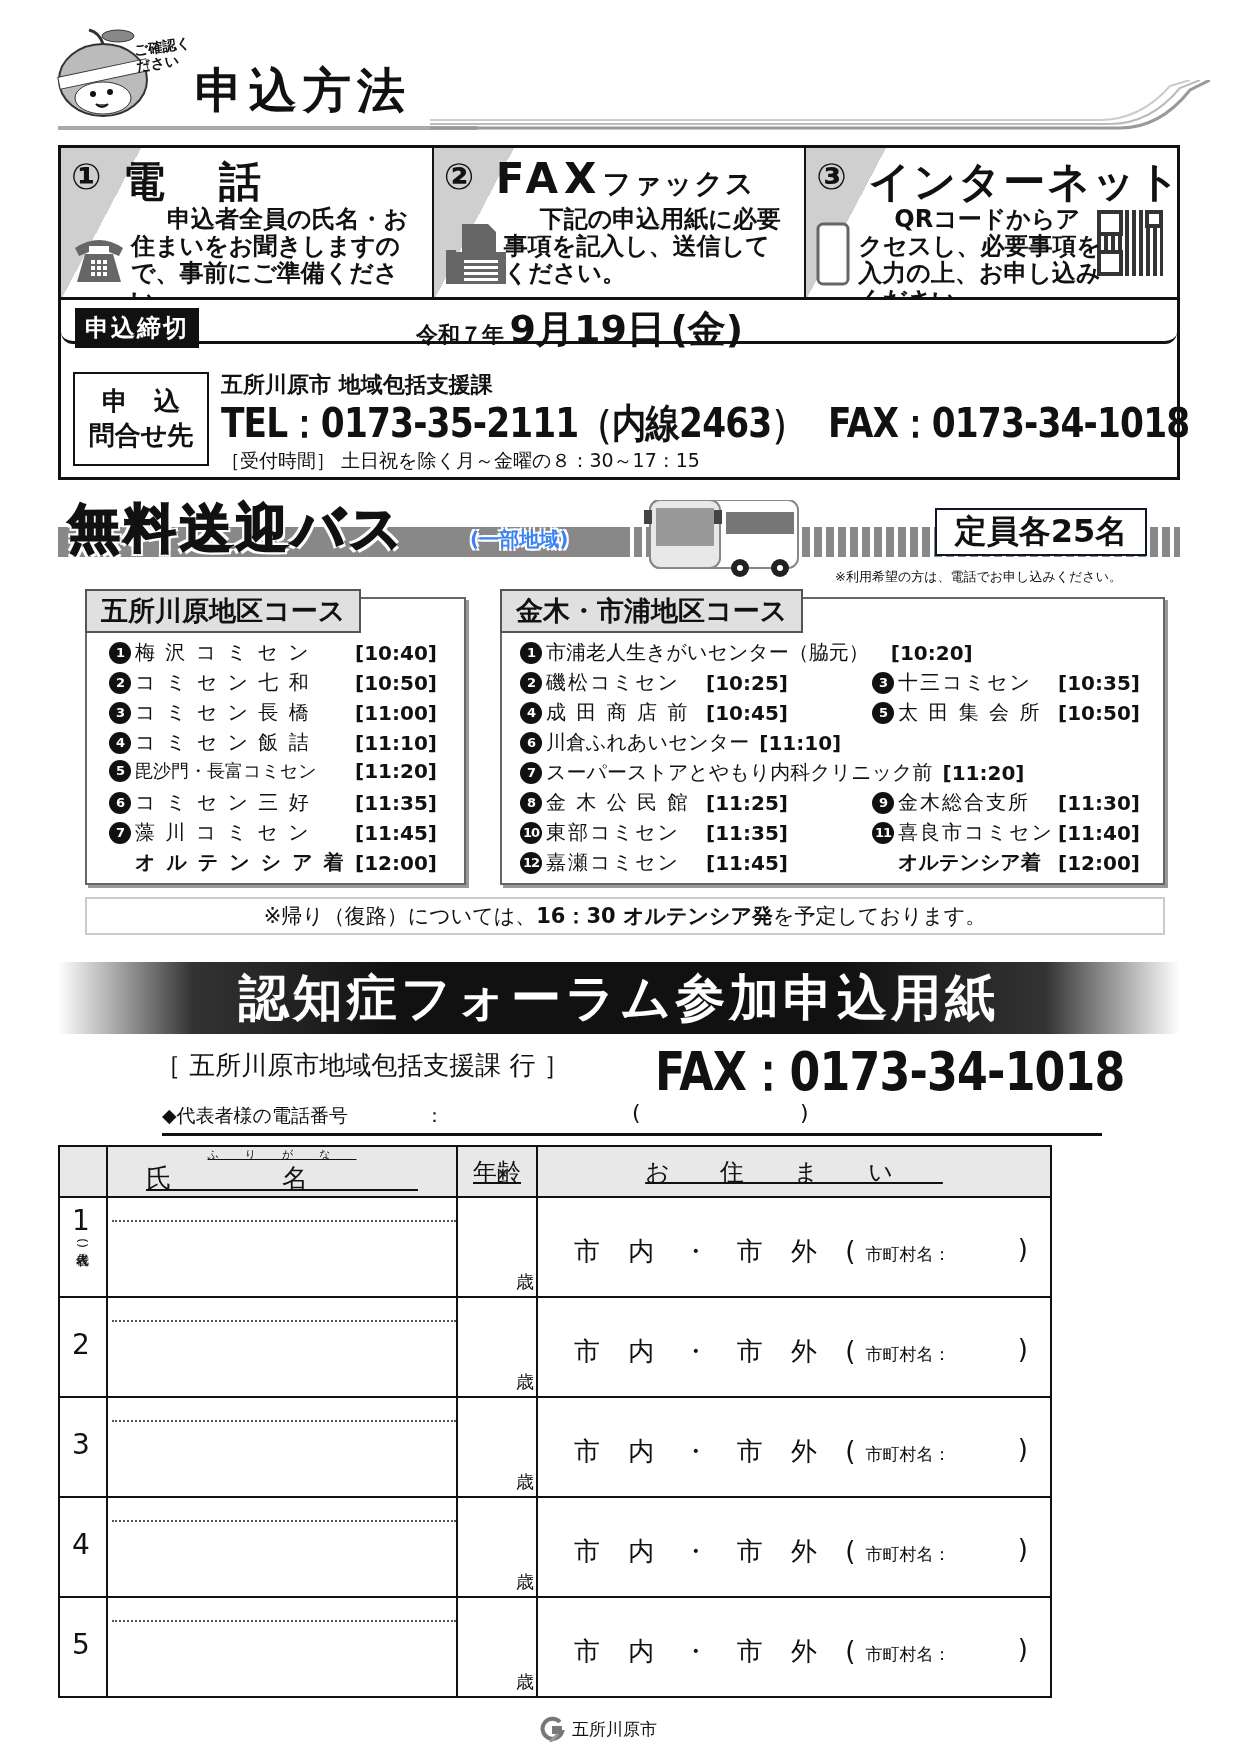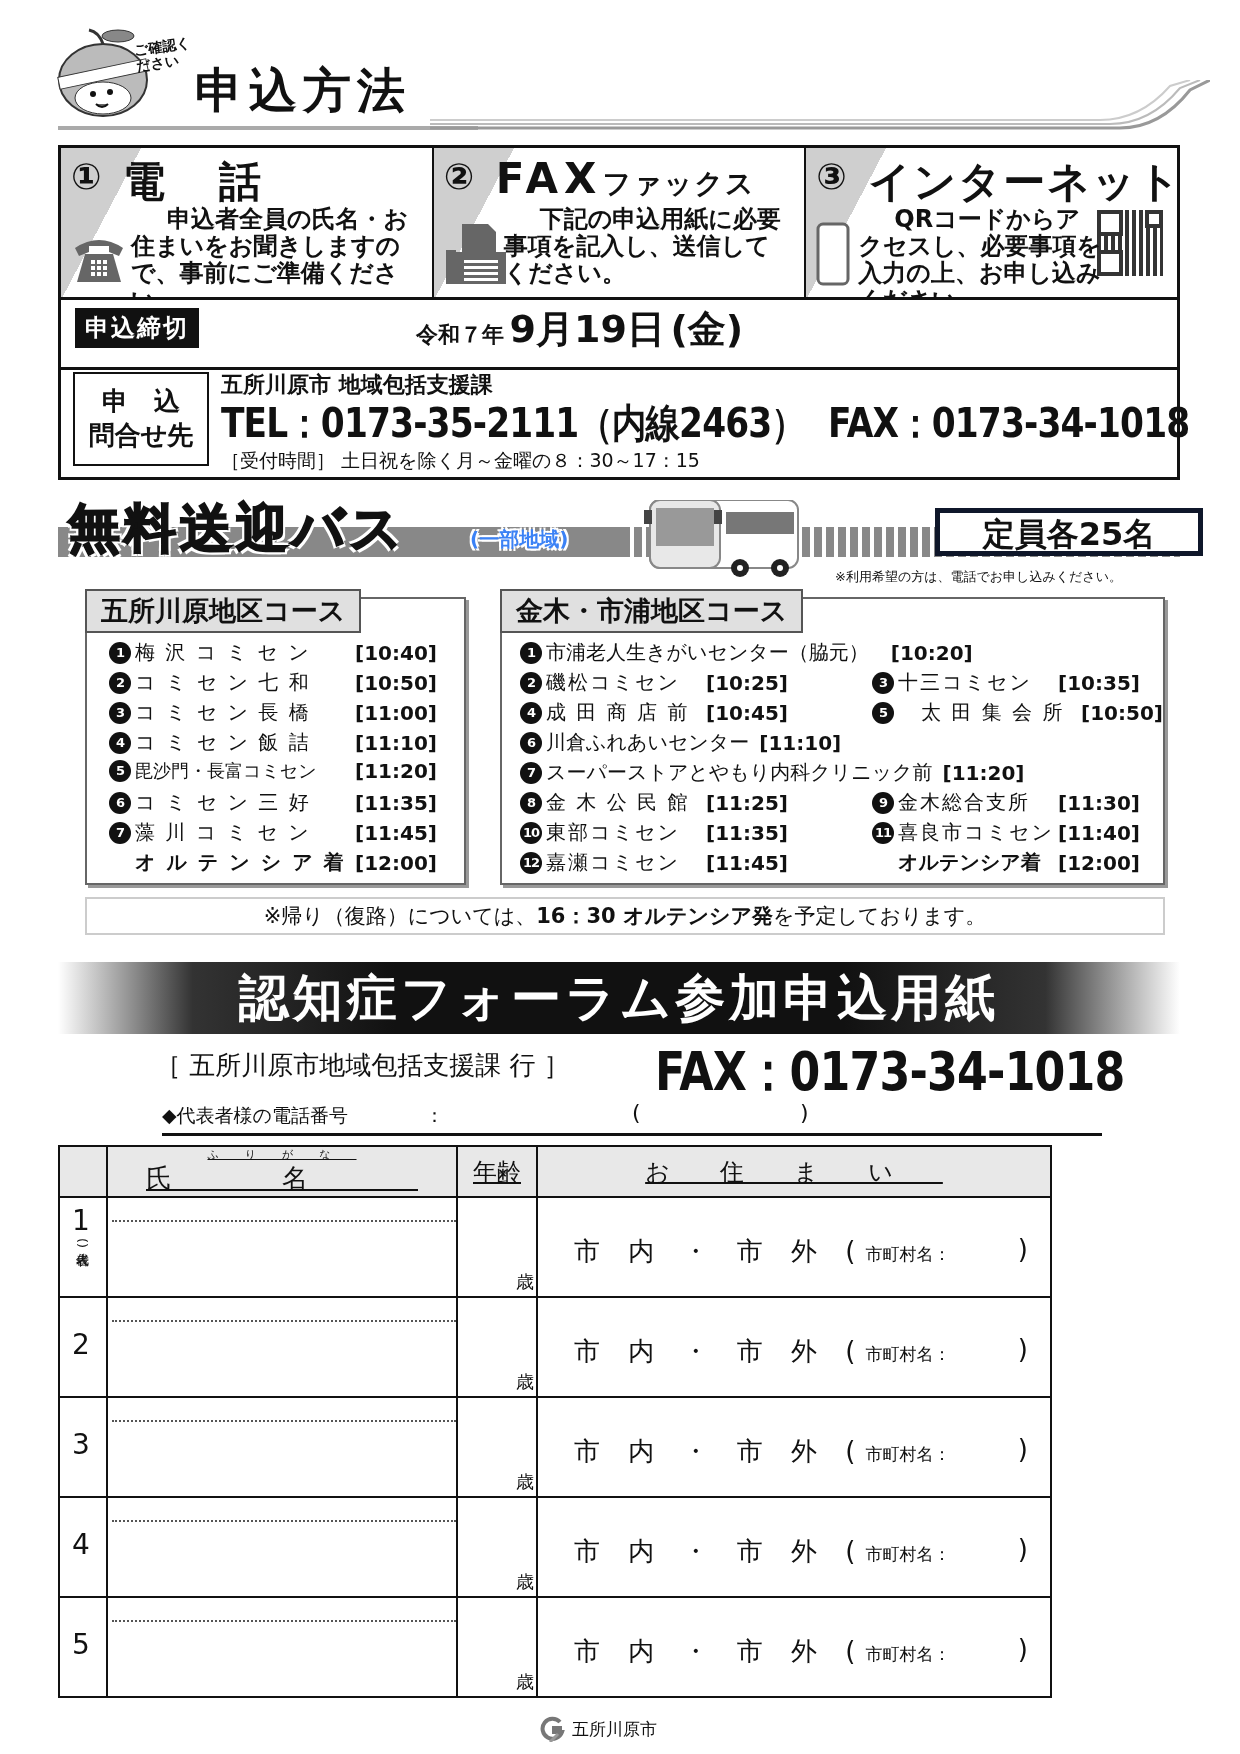--- a/index.html
+++ b/index.html
@@ -25,39 +25,39 @@
   .method .mdesc { position: absolute; left: 70px; top: 58px; width: 290px; font-size: 24px; font-weight: bold; line-height: 27px; text-indent: 1.5em; }
   .method .icon { position: absolute; left: 10px; top: 80px; }
   .qr { position: absolute; right: 14px; top: 62px; width: 66px; height: 66px; background:
       repeating-linear-gradient(90deg, #111 0 4px, #fff 4px 7px),
       #fff; opacity: .85; }
   .qr::before, .qr::after { content:""; position:absolute; width:18px; height:18px; border:4px solid #111; background:#fff; }
   .qr::before { left:0; top:0; }
   .qr::after { left:0; bottom:0; }
   .qr span { position:absolute; right:0; top:0; width:18px; height:18px; border:4px solid #111; background:#fff; }
 
-  .deadline-row { position: absolute; left: 0; top: 152px; width: 100%; height: 70px; border-bottom: 3px solid #111; }
+  .deadline-row { position: absolute; left: 0; top: 152px; width: 100%; height: 44px; border-bottom: 3px solid #111; border-radius: 12px; }
   .deadline-label { position: absolute; left: 14px; top: 8px; background: #111; color: #fff; font-size: 24px; font-weight: bold; padding: 4px 10px; letter-spacing: 2px; }
   .deadline-date { position: absolute; left: 355px; top: 4px; font-weight: bold; white-space: nowrap; }
   .deadline-date .s { font-size: 22px; }
   .deadline-date .b { font-size: 38px; }
 
   .contact-row { position: absolute; left: 0; top: 210px; width: 100%; height: 122px; }
   .contact-label { position: absolute; left: 12px; top: 14px; width: 136px; height: 94px; border: 2px solid #111; font-size: 26px; font-weight: bold; text-align: center; line-height: 34px; padding-top: 10px; }
   .contact-dept { position: absolute; left: 160px; top: 12px; font-size: 22px; font-weight: bold; }
   .contact-tel { position: absolute; left: 160px; top: 38px; font-size: 40px; font-weight: bold; white-space: nowrap; letter-spacing: -1px; transform: scaleX(0.86); transform-origin: left; }
   .contact-hours { position: absolute; left: 160px; top: 90px; font-size: 19px; }
 
   
   .bus-band { left: 58px; top: 527px; width: 1122px; height: 30px; background: repeating-linear-gradient(90deg, #888 0 8px, #fff 8px 12px); }
   .bus-band-solid { left: 58px; top: 527px; width: 570px; height: 30px; background: #888; }
   .bus-title { left: 68px; top: 494px; font-size: 52px; font-weight: bold; color: #111; letter-spacing: 4px; -webkit-text-stroke: 2px #111; text-shadow: 0 0 0 #fff, 3px 3px 0 #fff, -3px -3px 0 #fff, 3px -3px 0 #fff, -3px 3px 0 #fff; }
   .bus-sub { left: 470px; top: 526px; font-size: 20px; font-weight: bold; color: #3b82f6; text-shadow: 2px 2px 0 #fff, -2px -2px 0 #fff, 2px -2px 0 #fff, -2px 2px 0 #fff; }
   .bus-illus { left: 640px; top: 500px; }
-  .capacity { left: 935px; top: 508px; width: 268px; height: 48px; border: 5px solid #0f172a; background: #fff; font-size: 32px; font-weight: bold; text-align: center; line-height: 42px; }
+  .capacity { left: 935px; top: 508px; width: 212px; height: 48px; border: 2px solid #0f172a; background: #fff; font-size: 32px; font-weight: bold; text-align: center; line-height: 42px; }
   .bus-note { left: 835px; top: 568px; font-size: 13px; }
 
   .course-box { border: 2px solid #666; box-shadow: 3px 3px 0 #999; background: #fff; }
   .course-tab { position: absolute; background: #e0e0e0; border: 2px solid #555; font-size: 27px; font-weight: bold; padding: 2px 14px; white-space: nowrap; }
   .course1 { left: 85px; top: 597px; width: 381px; height: 288px; }
   .course2 { left: 500px; top: 597px; width: 665px; height: 288px; }
   .stop { position: absolute; font-size: 20px; white-space: nowrap; display: flex; align-items: center; }
   .stop .badge { display: inline-block; width: 22px; height: 22px; border-radius: 50%; background: #111; color: #fff; font-size: 13px; font-weight: bold; text-align: center; line-height: 22px; margin-right: 4px; letter-spacing: -1px; }
   .stop .name { letter-spacing: 2px; }
   .stop .time { font-weight: bold; }
@@ -278,21 +278,21 @@
       <span class="name" style="width:160px;display:inline-block;">十三コミセン</span>
       <span class="time">[10:35]</span>
     </div>
   <div class="stop" style="left:18px;top:100px;">
       <span class="badge">4</span>
       <span class="name" style="width:160px;display:inline-block;">成 田 商 店 前</span>
       <span class="time">[10:45]</span>
     </div>
   <div class="stop" style="left:370px;top:100px;">
       <span class="badge">5</span>
-      <span class="name" style="width:160px;display:inline-block;margin-left:23px;">太 田 集 会 所</span>
+      <span class="name" style="width:160px;display:inline-block;">太 田 集 会 所</span>
       <span class="time">[10:50]</span>
     </div>
   <div class="stop" style="left:18px;top:130px;">
       <span class="badge">6</span>
       <span class="name" style="letter-spacing:0;margin-right:10px;">川倉ふれあいセンター</span>
       <span class="time">[11:10]</span>
     </div>
   <div class="stop" style="left:18px;top:160px;">
       <span class="badge">7</span>
       <span class="name" style="letter-spacing:0;margin-right:10px;">スーパーストアとやもり内科クリニック前</span>

